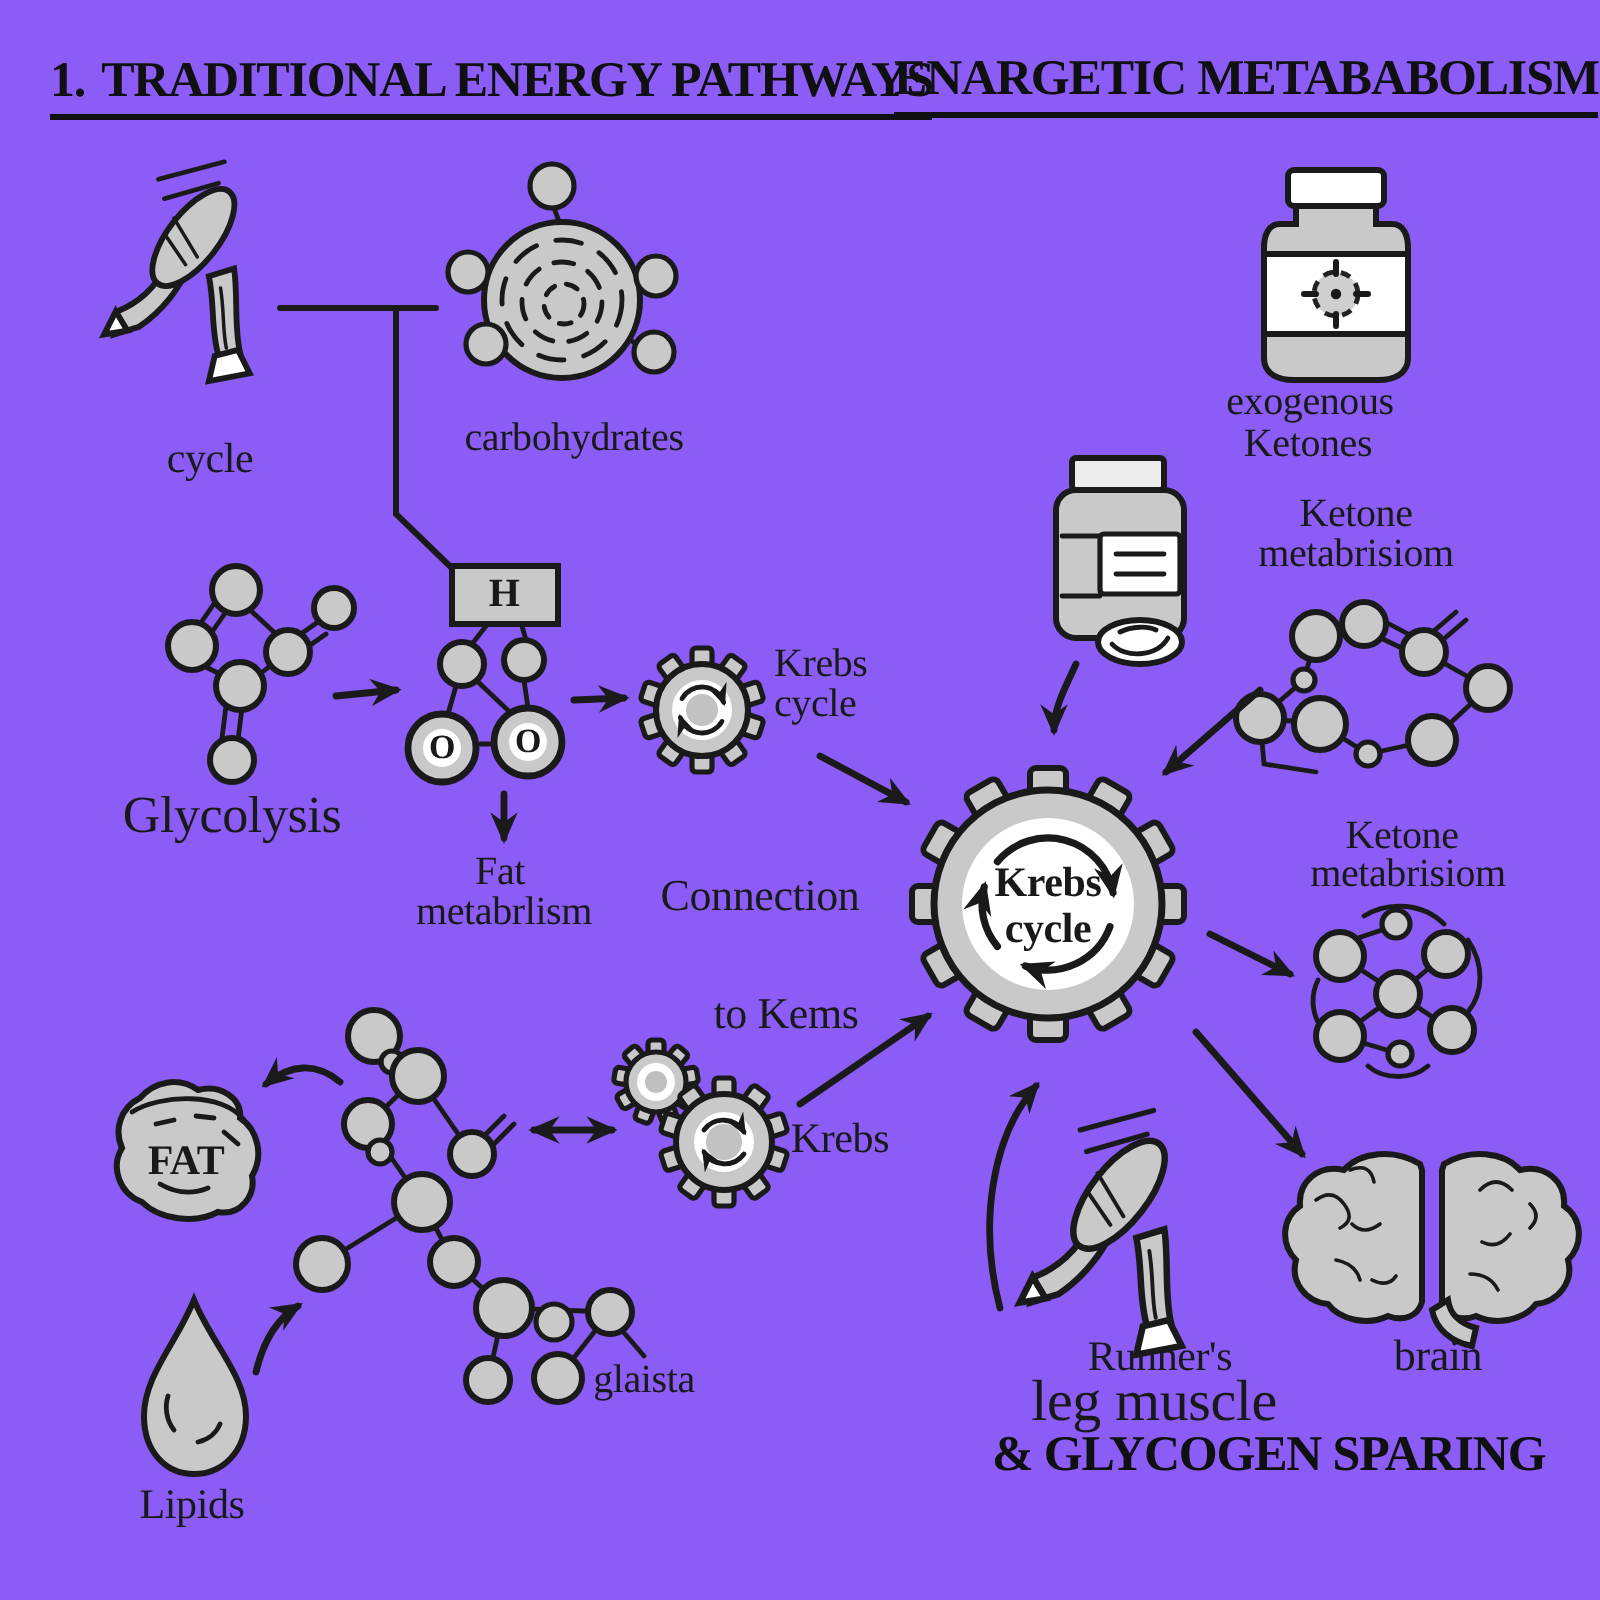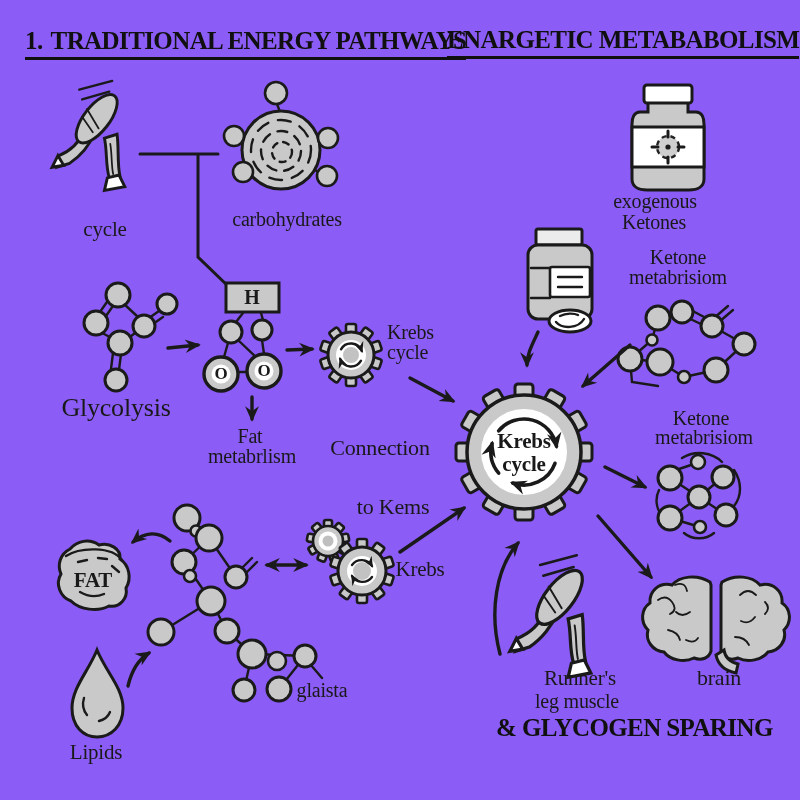--- a/index.html
+++ b/index.html
@@ -303,19 +303,19 @@
   <div>cycle</div>
 </div>
 <div class="lbl" style="left:655px;top:201px;">exogenous</div>
 <div class="lbl" style="left:654px;top:222px;">Ketones</div>
 <div class="lbl" style="left:678px;top:257px;">Ketone</div>
 <div class="lbl" style="left:678px;top:277px;">metabrisiom</div>
 <div class="lbl" style="left:701px;top:418px;">Ketone</div>
 <div class="lbl" style="left:704px;top:437px;">metabrisiom</div>
 <div class="lbl" style="left:707px;top:678px;font-size:22px;margin-left:12px;">brain</div>
 <div class="lbl" style="left:580px;top:678px;font-size:21px;text-align:right;">Runner's</div>
-<div class="lbl" style="left:577px;top:701px;font-size:20px;">leg muscle</div>
+<div class="lbl" style="left:577px;top:701px;font-size:29px;">leg muscle</div>
 <div class="lbl bold" style="left:93px;top:580px;font-size:21px;">FAT</div>
 <div class="lbl" style="left:96px;top:752px;font-size:21px;">Lipids</div>
 <div class="lbl" style="left:322px;top:690px;text-align:right;">glaista</div>
 <div class="lbl" style="left:420px;top:569px;font-size:21px;">Krebs</div>
 
 </div>
 
 </body></html>

